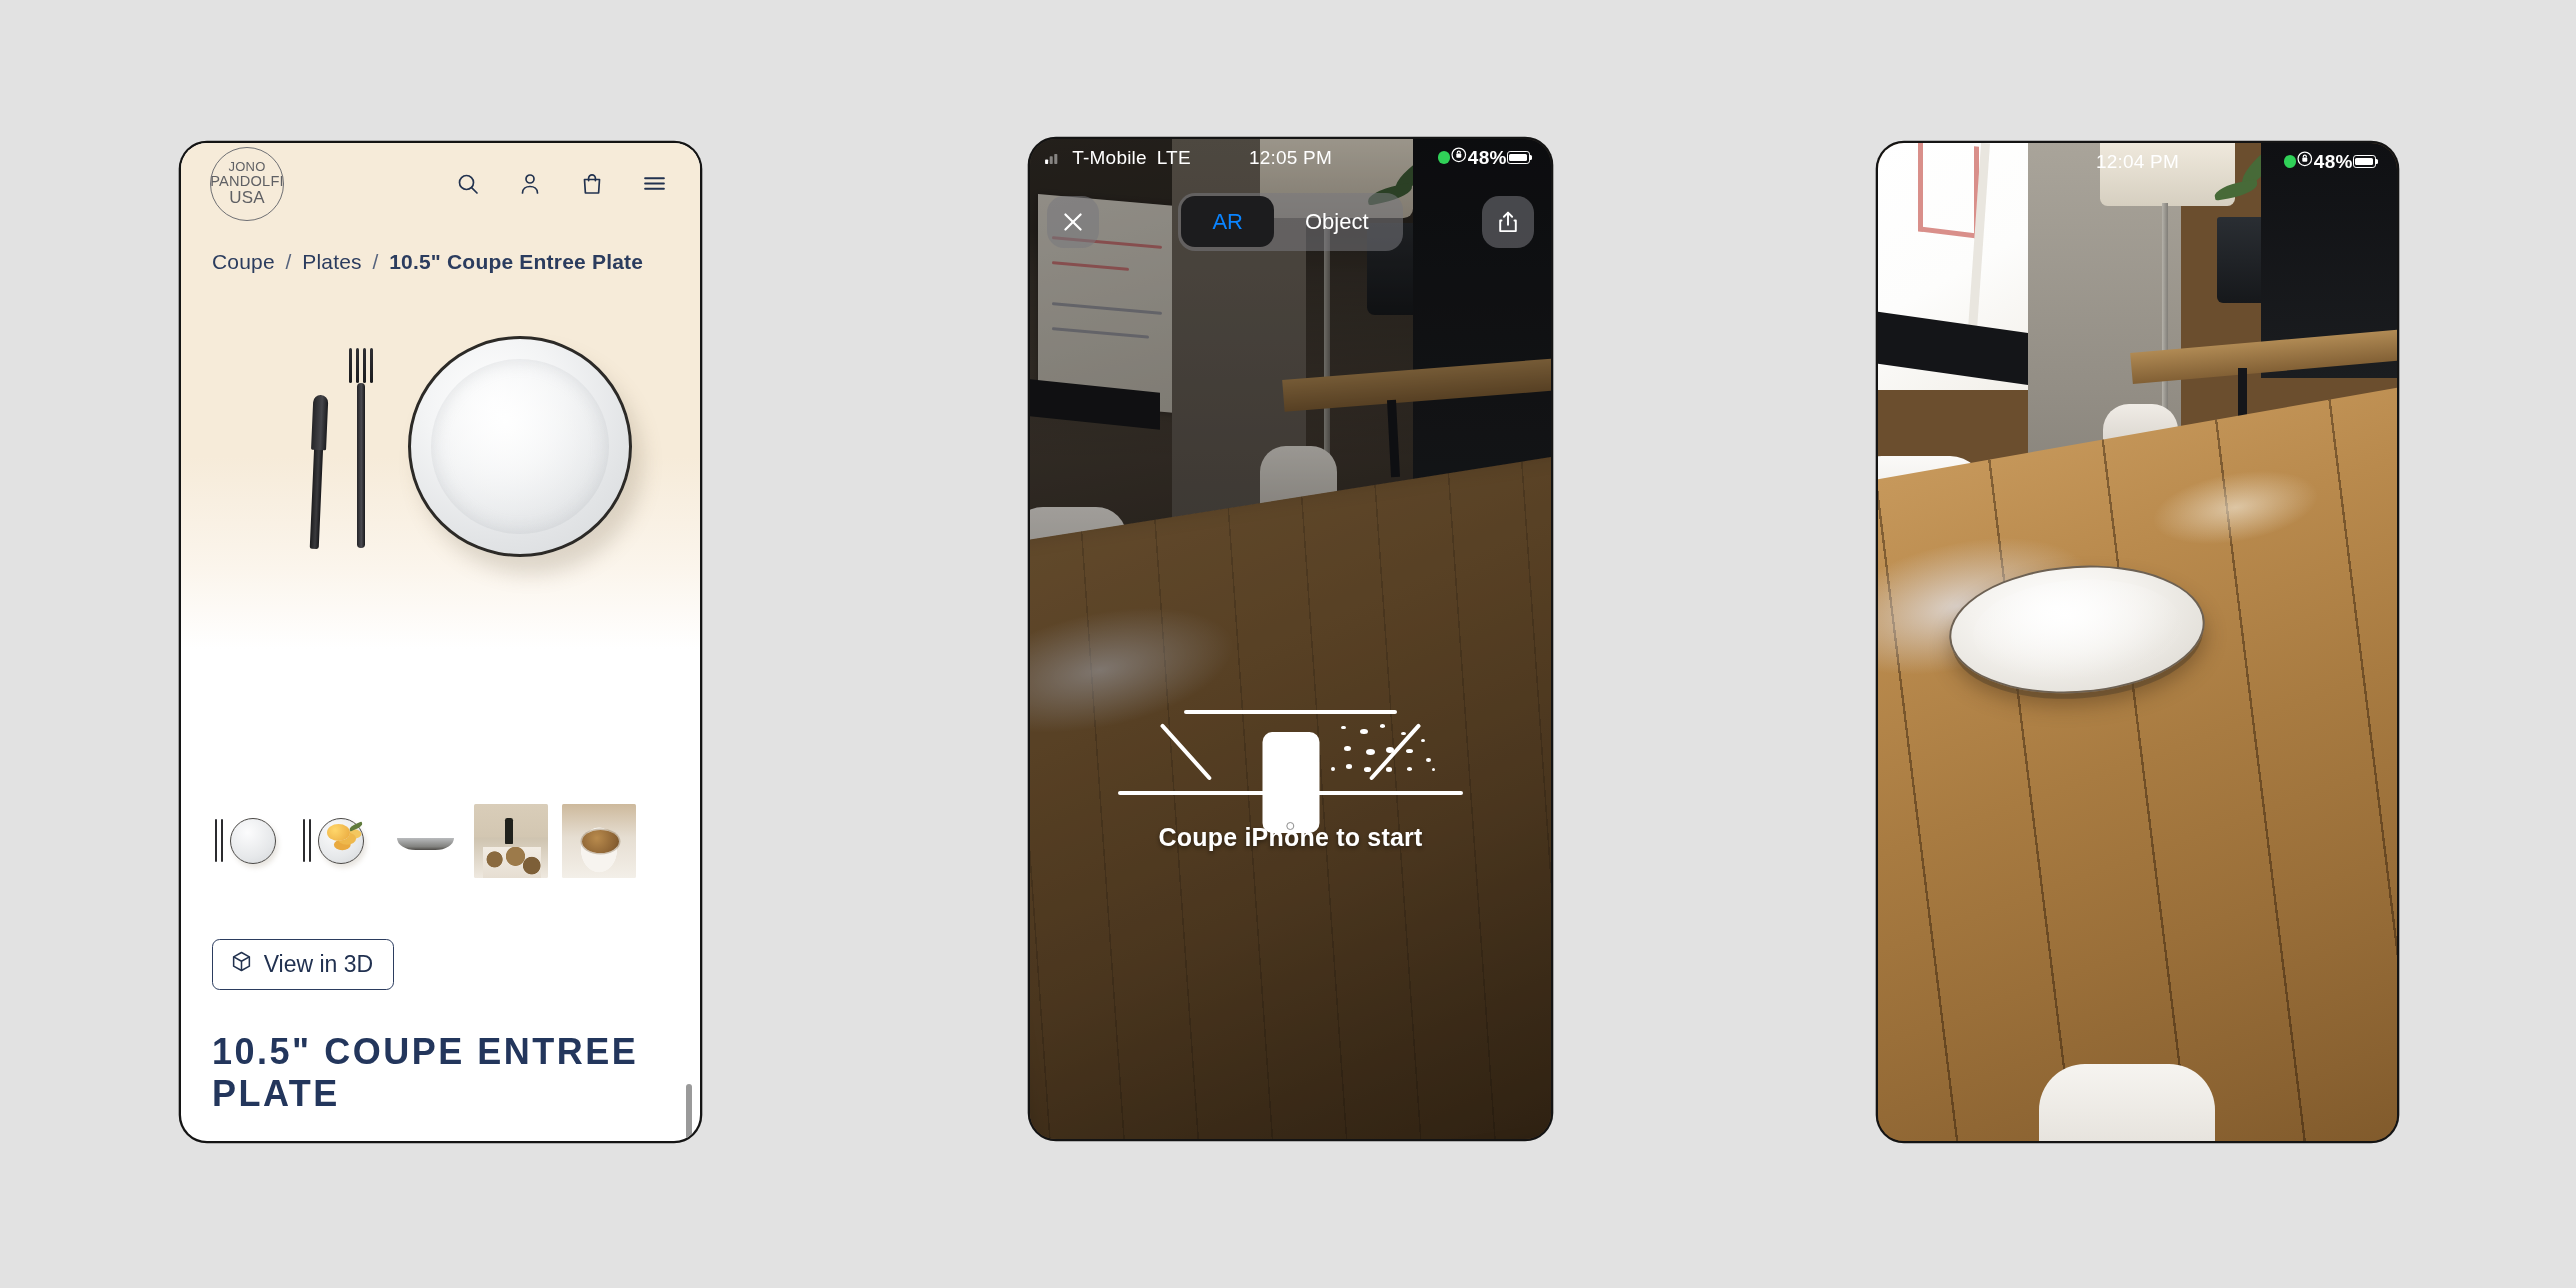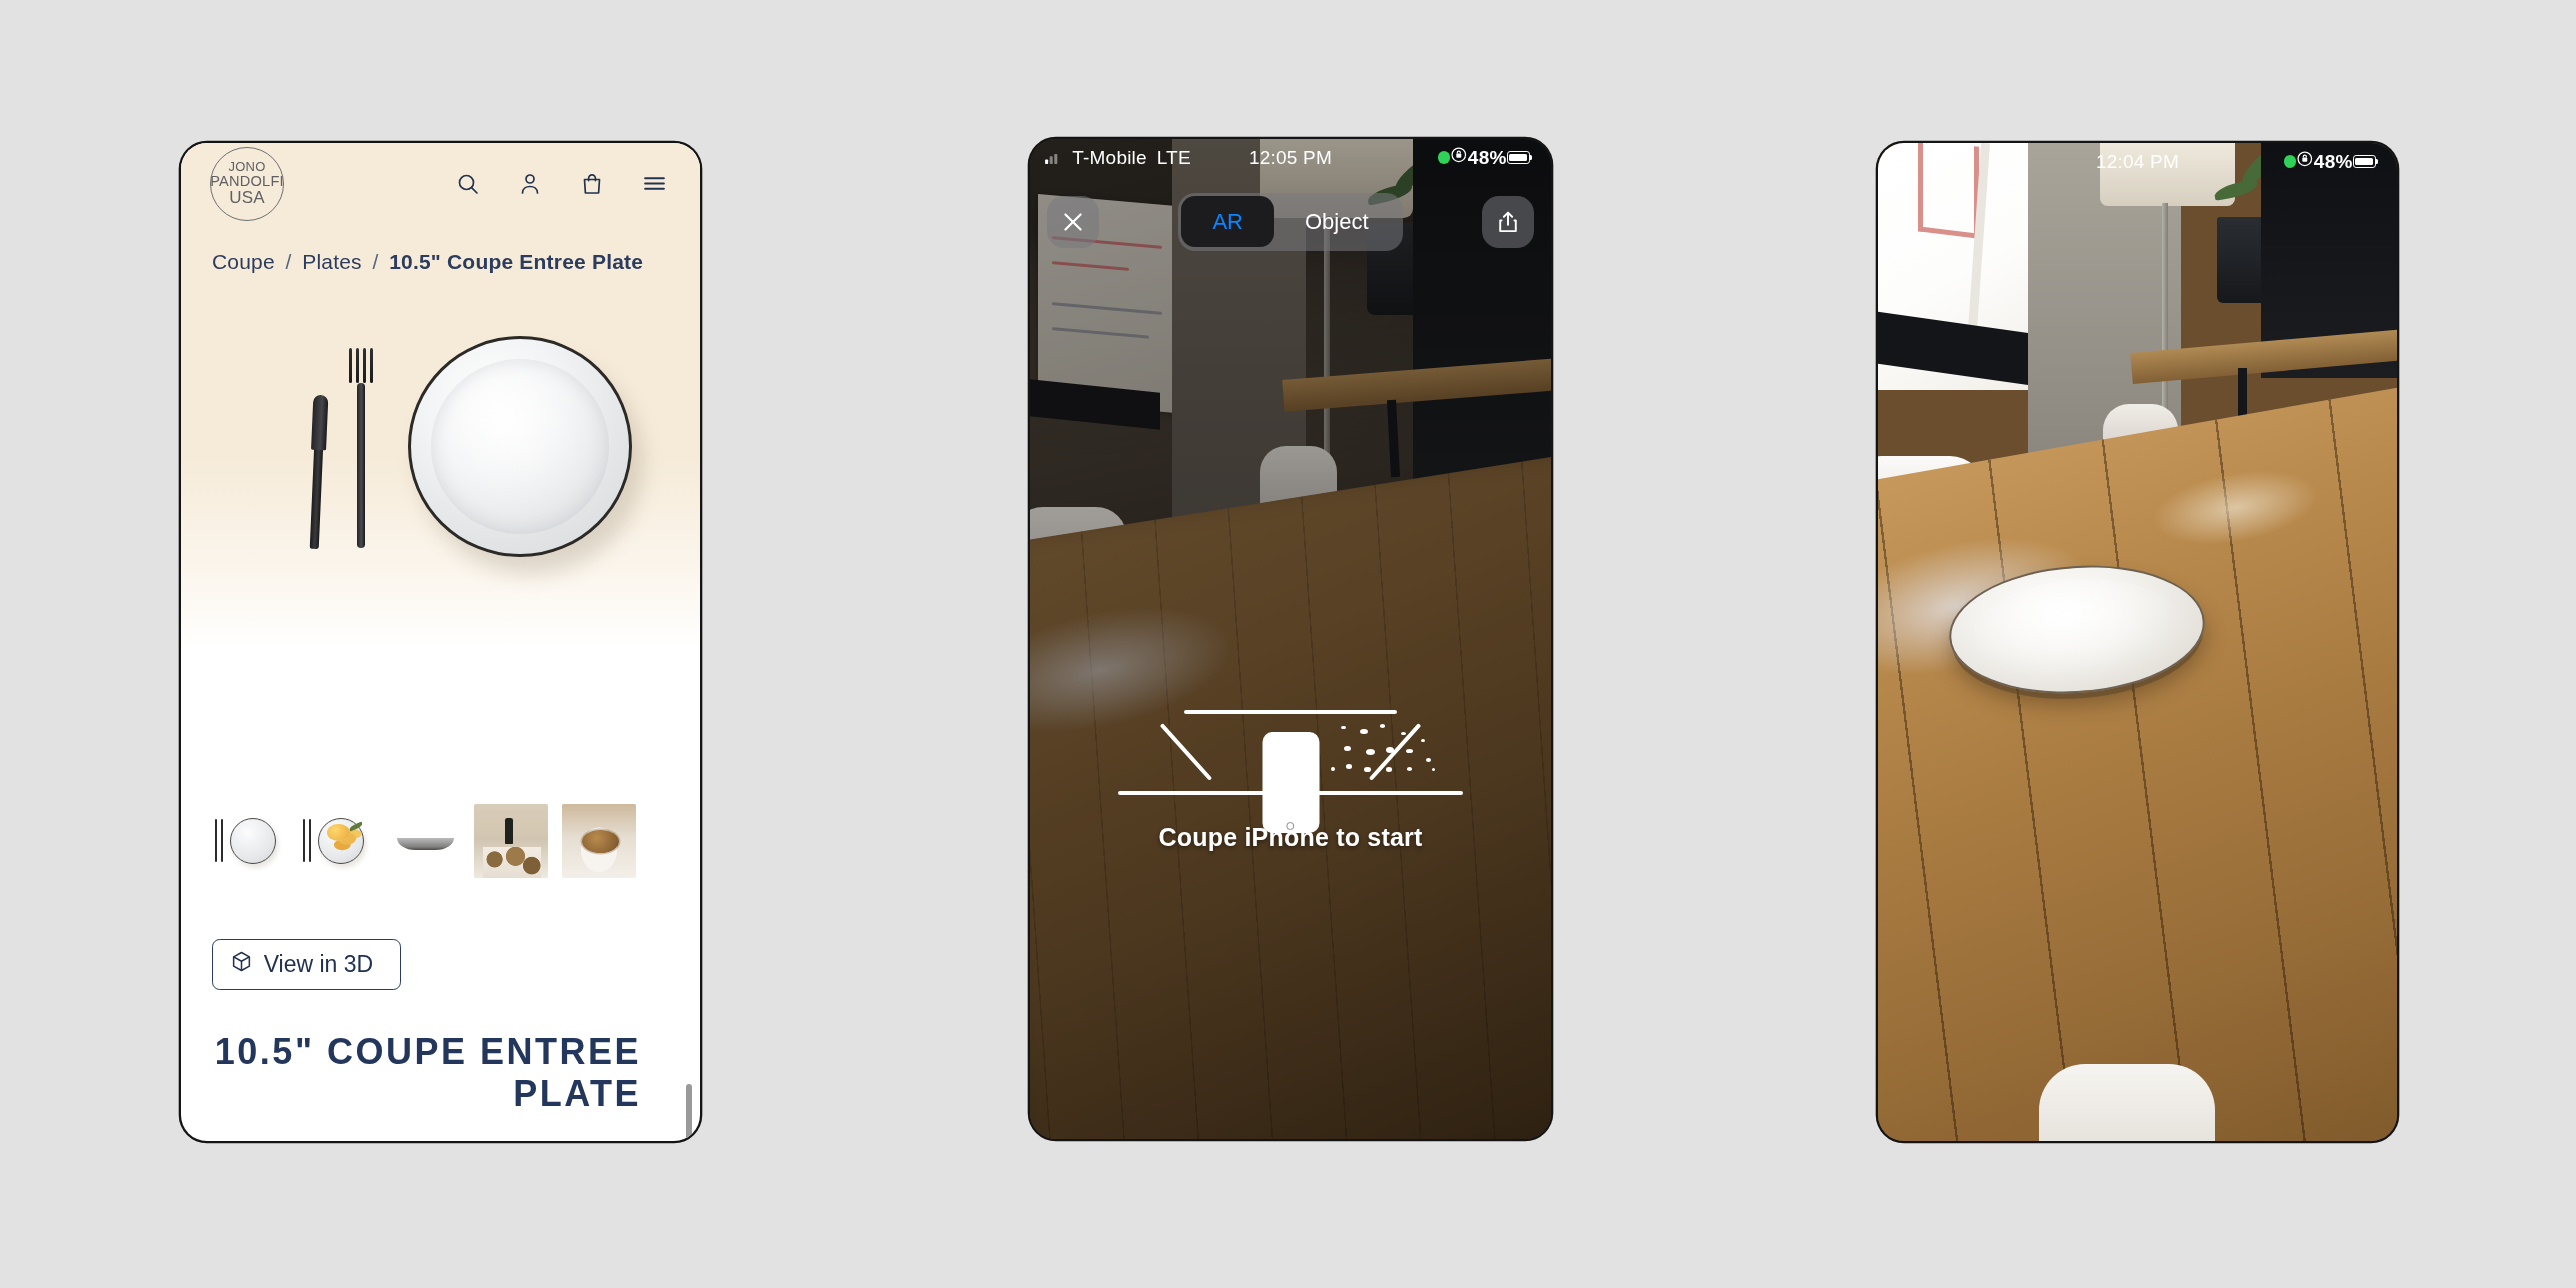--- a/index.html
+++ b/index.html
@@ -14,21 +14,21 @@
   
   .phone {
     position:absolute;
     border-radius:26px;
     overflow:hidden;
     box-shadow:0 0 0 2.3px #141414;
   }
 
   
   #phone1 { left:181px; top:143px; width:519px; height:998px; background:#fff; }
-  .p1-scroll { position:absolute; inset:0; overflow:hidden;text-align:right; }
+  .p1-scroll { position:absolute; inset:0; overflow:hidden; }
   .p1-hero-bg {
     position:absolute; left:0; top:0; width:100%; height:506px;
     background:linear-gradient(180deg,#f6ebd9 0%,#f6ebd9 62%,#fbf5ec 84%,#ffffff 100%);
   }
   .p1-header {
     position:absolute; left:0; top:0; width:100%; height:81px;
     display:flex; align-items:center; justify-content:space-between;
     padding:0 28px 0 29px;
   }
   .logo-circle {
@@ -152,21 +152,21 @@
   .t-img2:after {
     content:""; position:absolute; left:20px; top:26px; width:37px; height:23px; border-radius:50%;
     background:radial-gradient(circle at 40% 35%,#b98b4d,#8b6233 70%,#6d4c26);
     box-shadow:0 0 0 1.5px rgba(110,80,40,.3);
   }
 
   
   .view3d {
     position:absolute; left:31px; top:796px;
     display:flex; align-items:center; gap:10.7px;
-    padding:10px 27px 10px 17px;
+    padding:10px 20px 10px 17px;
     border:1.5px solid #2b3c5e; border-radius:7.7px;
     color:#213150; font-size:23px; background:#fff;
   }
 
   .p1-title {
     position:absolute; left:31px; top:888px; width:429px;
     font-size:36px; font-weight:700; letter-spacing:2.5px; line-height:1.18;
     color:#23365c; text-transform:uppercase;
   }
   .p1-scrollbar {

